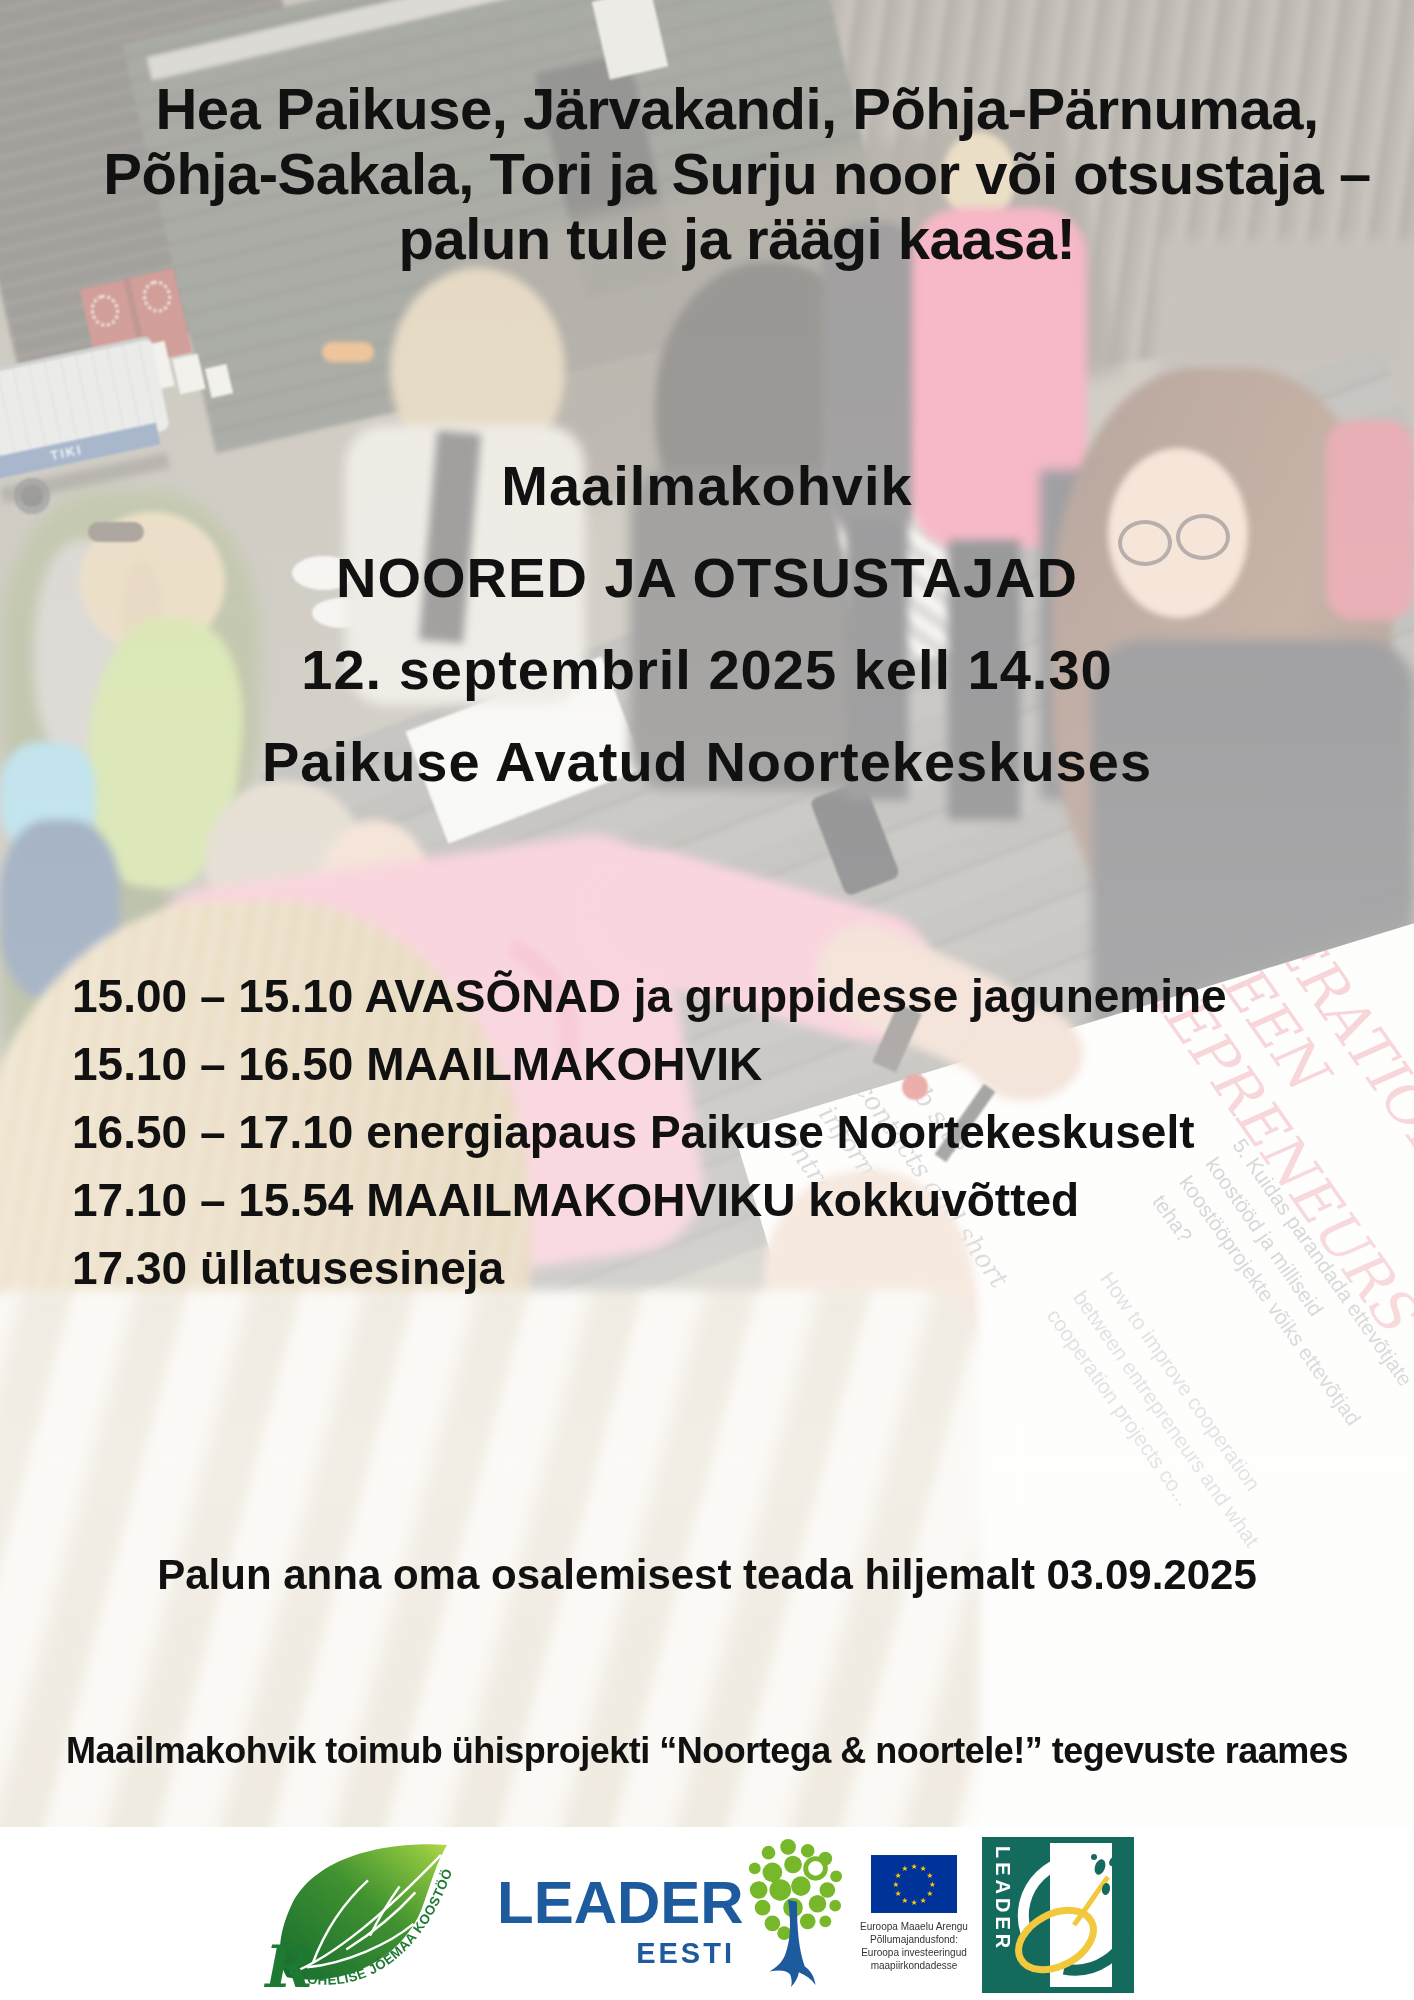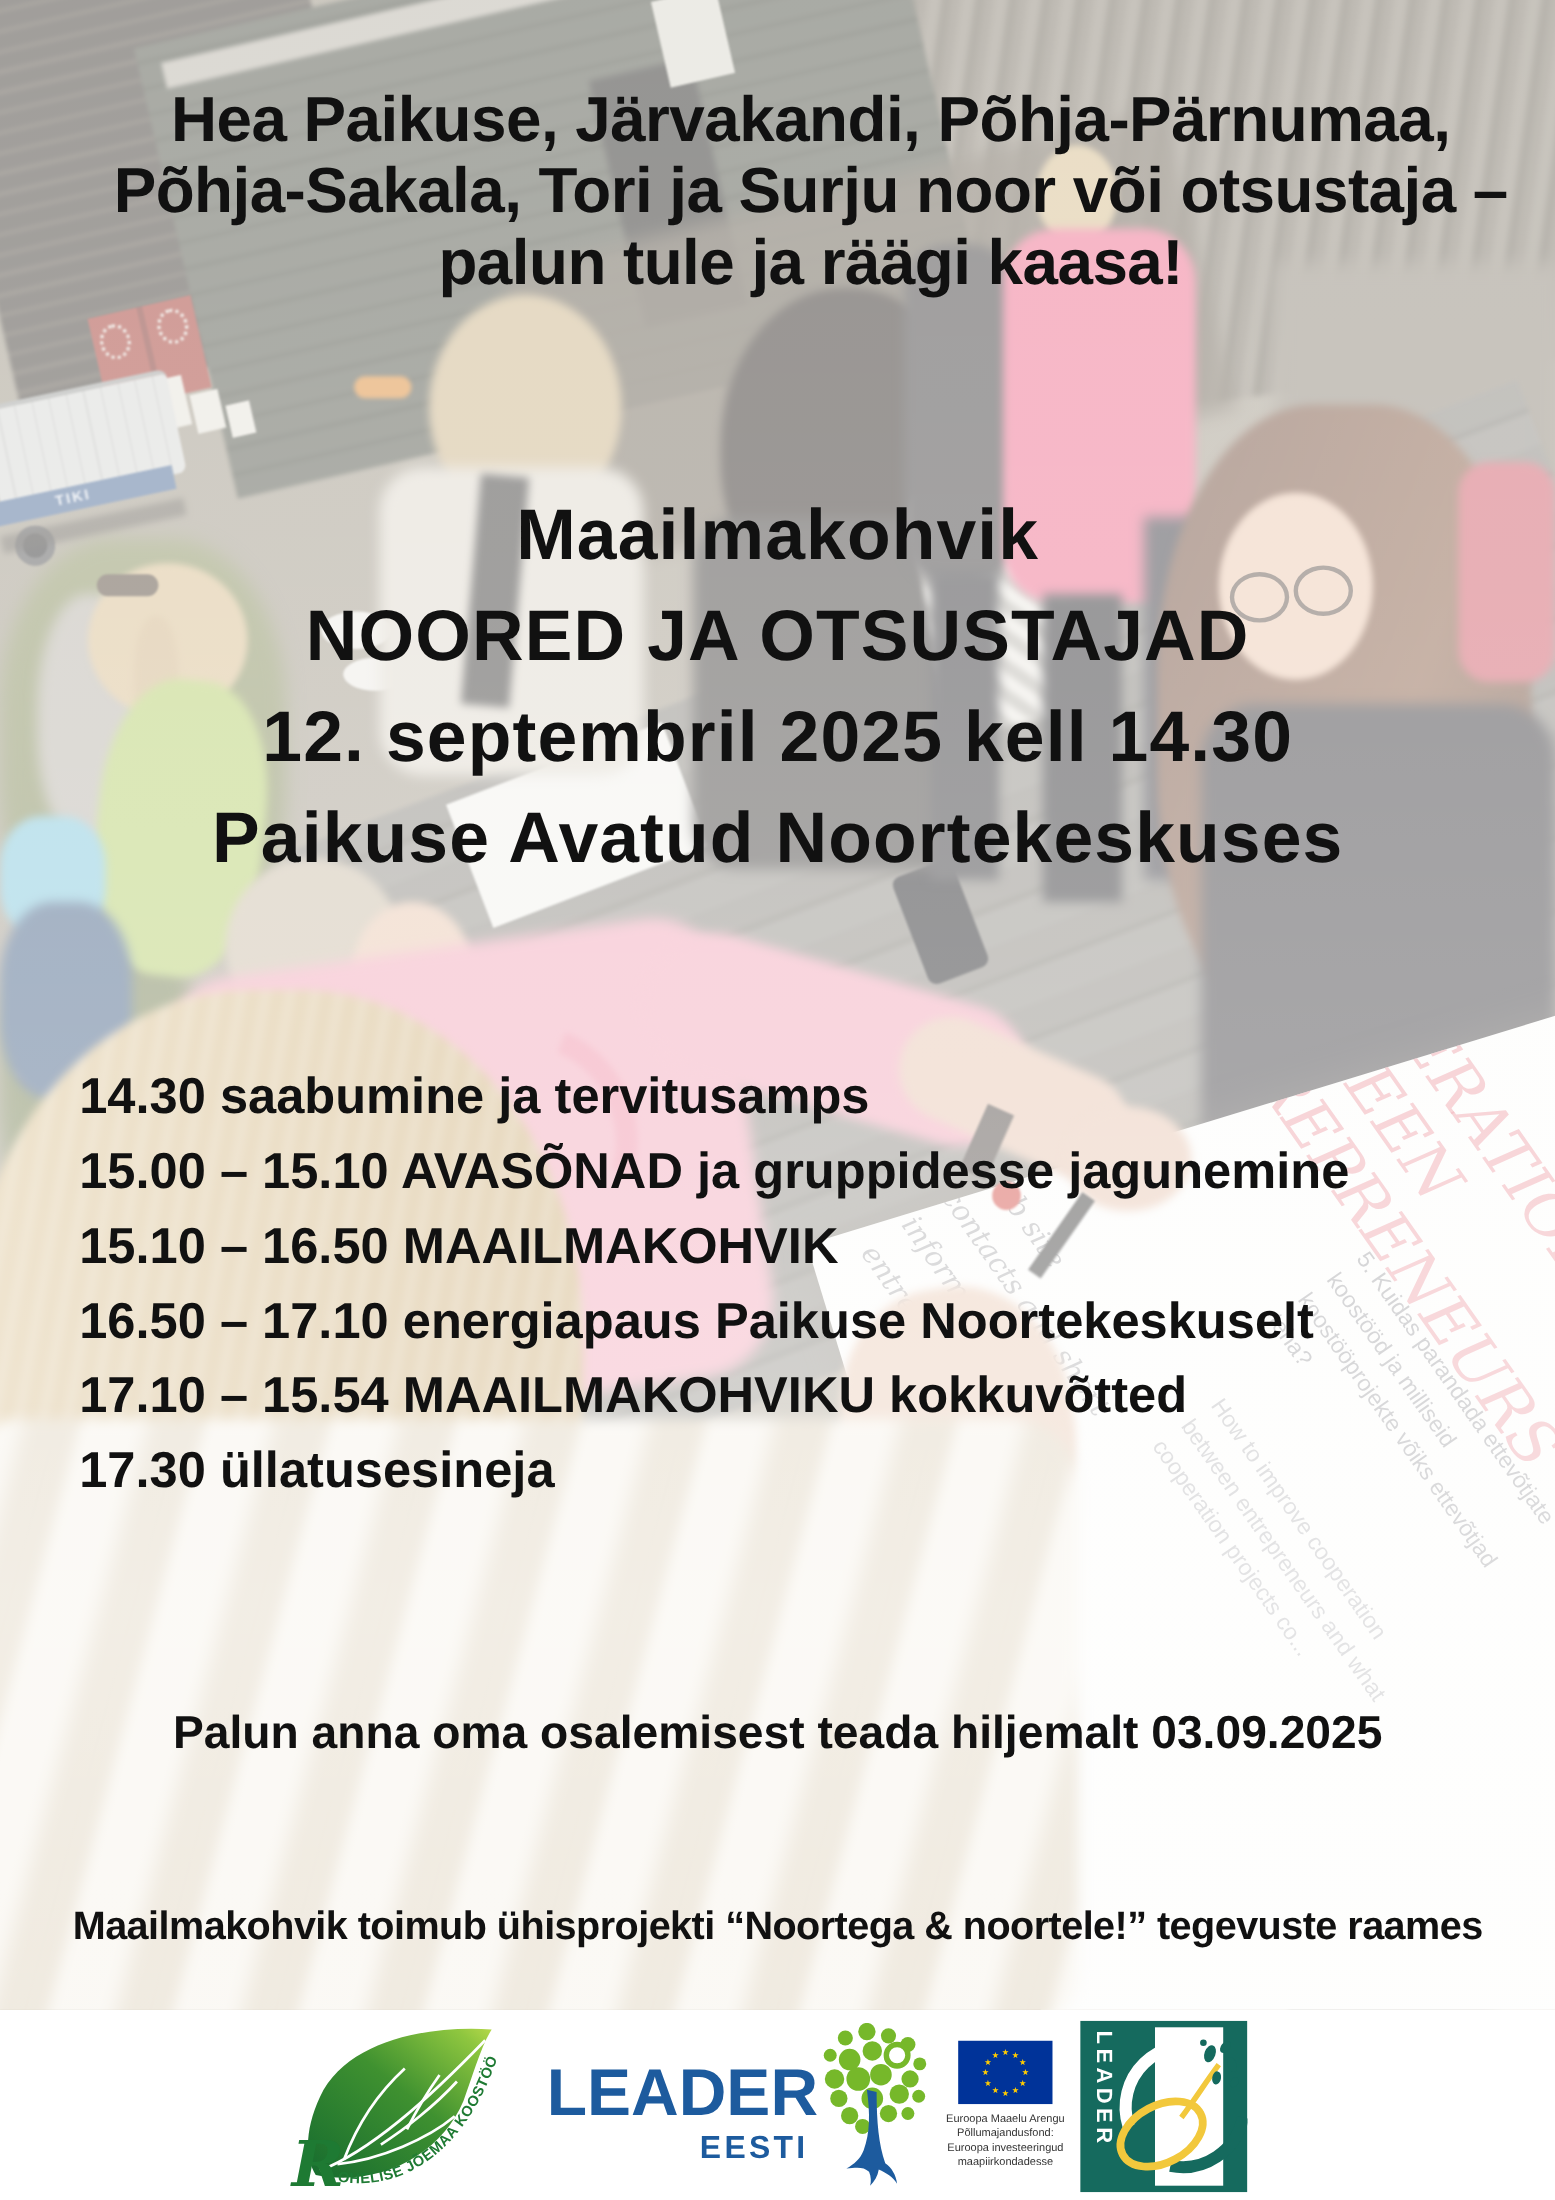--- a/index.html
+++ b/index.html
@@ -30,21 +30,21 @@
   .ph-qen{left:120px;top:430px;width:470px;transform:rotate(72deg);
     font-size:21px;line-height:1.55;color:rgba(132,132,138,.6);}
 
   .trailer-stripe{position:absolute;left:-8px;top:440px;width:168px;height:22px;background:#4b6a96;
     transform:rotate(-12deg);color:#e8ecf2;font-size:13px;font-weight:bold;letter-spacing:2px;
     padding-left:58px;box-sizing:border-box;line-height:22px;}
 
   
   .txt{position:absolute;left:0;width:1414px;color:#111;font-weight:bold;z-index:100;}
   .intro{top:76px;text-align:center;font-size:58px;line-height:65px;letter-spacing:-0.5px;padding-left:30px;}
-  .title{top:440px;text-align:center;font-size:65px;line-height:92px;letter-spacing:1px;}
+  .title{top:440px;text-align:center;font-size:56px;line-height:92px;letter-spacing:1px;}
   .schedule{top:962px;left:72px;width:1342px;text-align:left;font-size:46px;line-height:68px;white-space:nowrap;}
   .rsvp{top:1542px;text-align:center;font-size:42px;line-height:66px;}
   .footnote{top:1730px;text-align:center;font-size:36px;letter-spacing:-0.5px;}
 
   
   .logo-band{position:absolute;left:0;top:1827px;width:1414px;height:173px;background:#ffffff;z-index:200;}
   .logo-band .lb{position:absolute;}
   .leaf-logo{left:250px;top:10px;width:234px;height:158px;}
   .leader-eesti{left:497px;top:46px;width:238px;}
   .leader-title{font-size:60px;font-weight:bold;color:#1d5b9e;line-height:60px;letter-spacing:0px;}
@@ -173,21 +173,20 @@
   </div>
 
   <div class="txt title">
     <div>Maailmakohvik</div>
     <div>NOORED JA OTSUSTAJAD</div>
     <div>12. septembril 2025 kell 14.30</div>
     <div>Paikuse Avatud Noortekeskuses</div>
   </div>
 
   <div class="txt schedule">
-    <div>14.30 saabumine ja tervitusamps</div>
     <div>15.00 – 15.10 AVASÕNAD ja gruppidesse jagunemine</div>
     <div>15.10 – 16.50 MAAILMAKOHVIK</div>
     <div>16.50 – 17.10 energiapaus Paikuse Noortekeskuselt</div>
     <div>17.10 – 15.54 MAAILMAKOHVIKU kokkuvõtted</div>
     <div>17.30 üllatusesineja</div>
   </div>
 
   <div class="txt rsvp">
     <div>Palun anna oma osalemisest teada hiljemalt 03.09.2025</div>
   </div>

